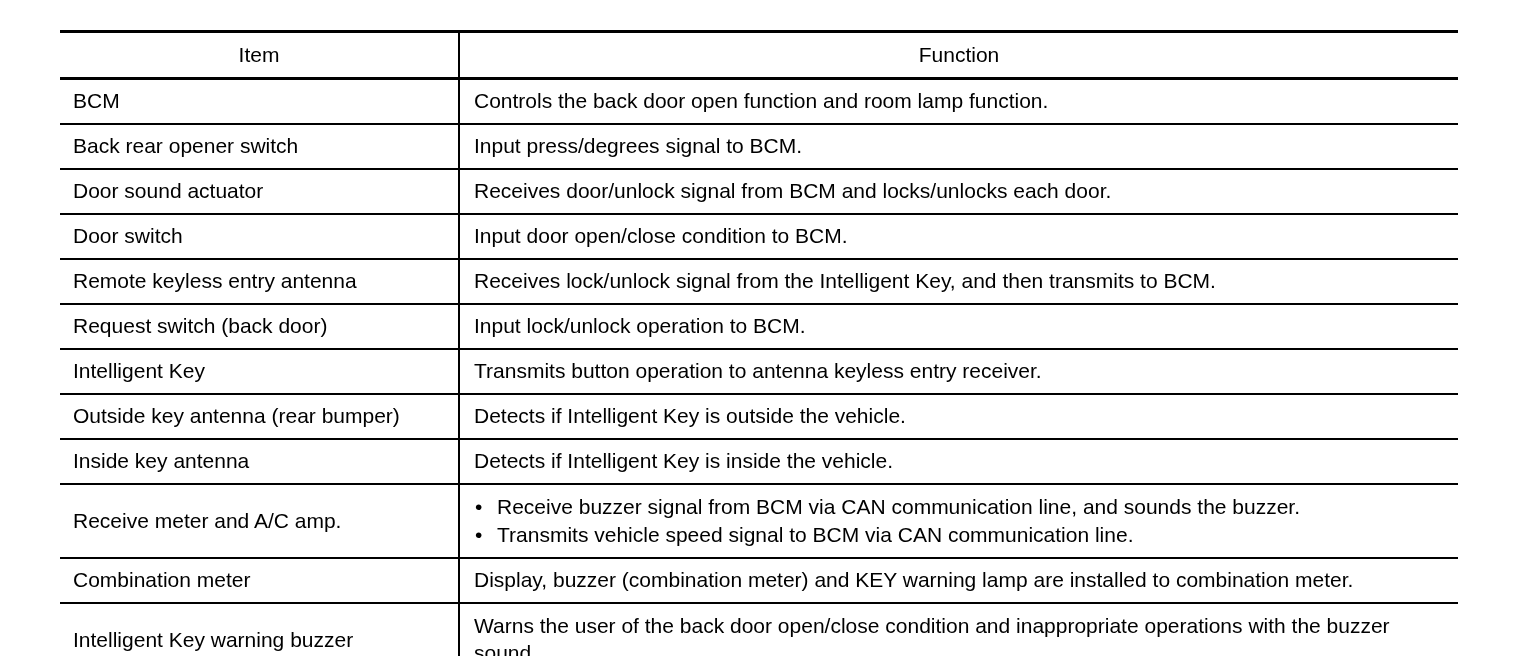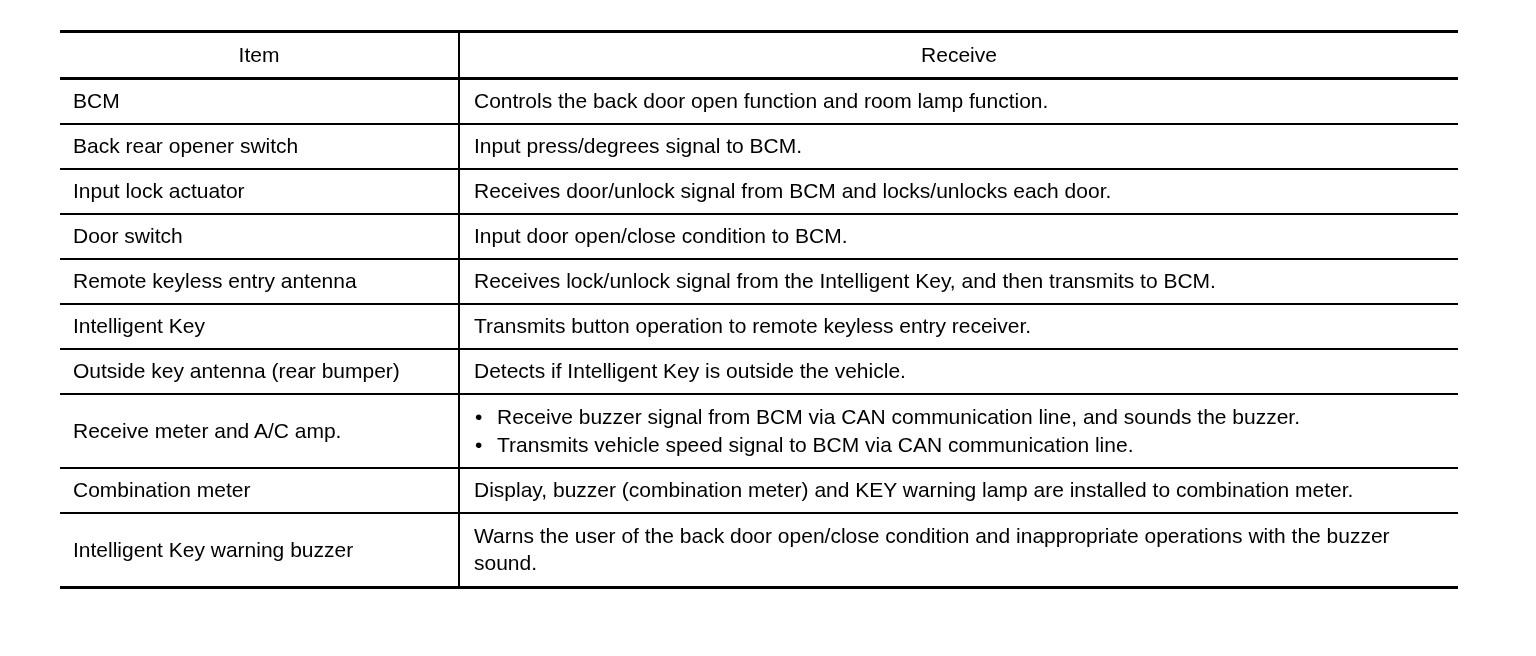--- a/index.html
+++ b/index.html
@@ -98,61 +98,69 @@
 <div id="page">
 
   <table class="spec-table">
     <colgroup>
       <col class="col-item">
       <col class="col-function">
     </colgroup>
     <thead>
       <tr>
         <th class="th-item">Item</th>
-        <th class="th-function">Receive</th>
+        <th class="th-function">Function</th>
       </tr>
     </thead>
     <tbody>
 
       <tr class="row-single">
         <td class="cell-item">BCM</td>
         <td class="cell-function">Controls the back door open function and room lamp function.</td>
       </tr>
 
       <tr class="row-single">
         <td class="cell-item">Back rear opener switch</td>
         <td class="cell-function">Input press/degrees signal to BCM.</td>
       </tr>
 
       <tr class="row-single">
-        <td class="cell-item">Input lock actuator</td>
+        <td class="cell-item">Door sound actuator</td>
         <td class="cell-function">Receives door/unlock signal from BCM and locks/unlocks each door.</td>
       </tr>
 
       <tr class="row-single">
         <td class="cell-item">Door switch</td>
         <td class="cell-function">Input door open/close condition to BCM.</td>
       </tr>
 
       <tr class="row-single">
         <td class="cell-item">Remote keyless entry antenna</td>
         <td class="cell-function">Receives lock/unlock signal from the Intelligent Key, and then transmits to BCM.</td>
       </tr>
 
+      <tr class="row-single">
+        <td class="cell-item">Request switch (back door)</td>
+        <td class="cell-function">Input lock/unlock operation to BCM.</td>
+      </tr>
 
       <tr class="row-single">
         <td class="cell-item">Intelligent Key</td>
-        <td class="cell-function">Transmits button operation to remote keyless entry receiver.</td>
+        <td class="cell-function">Transmits button operation to antenna keyless entry receiver.</td>
       </tr>
 
       <tr class="row-single">
         <td class="cell-item">Outside key antenna (rear bumper)</td>
         <td class="cell-function">Detects if Intelligent Key is outside the vehicle.</td>
       </tr>
 
+      <tr class="row-single">
+        <td class="cell-item">Inside key antenna</td>
+        <td class="cell-function">Detects if Intelligent Key is inside the vehicle.</td>
+      </tr>
 
       <tr class="row-double">
         <td class="cell-item">Receive meter and A/C amp.</td>
         <td class="cell-function">
           <ul class="bullets">
             <li>
               <span class="bullet-dot">•</span>
               <span>Receive buzzer signal from BCM via CAN communication line, and sounds the buzzer.</span>
             </li>
             <li>

